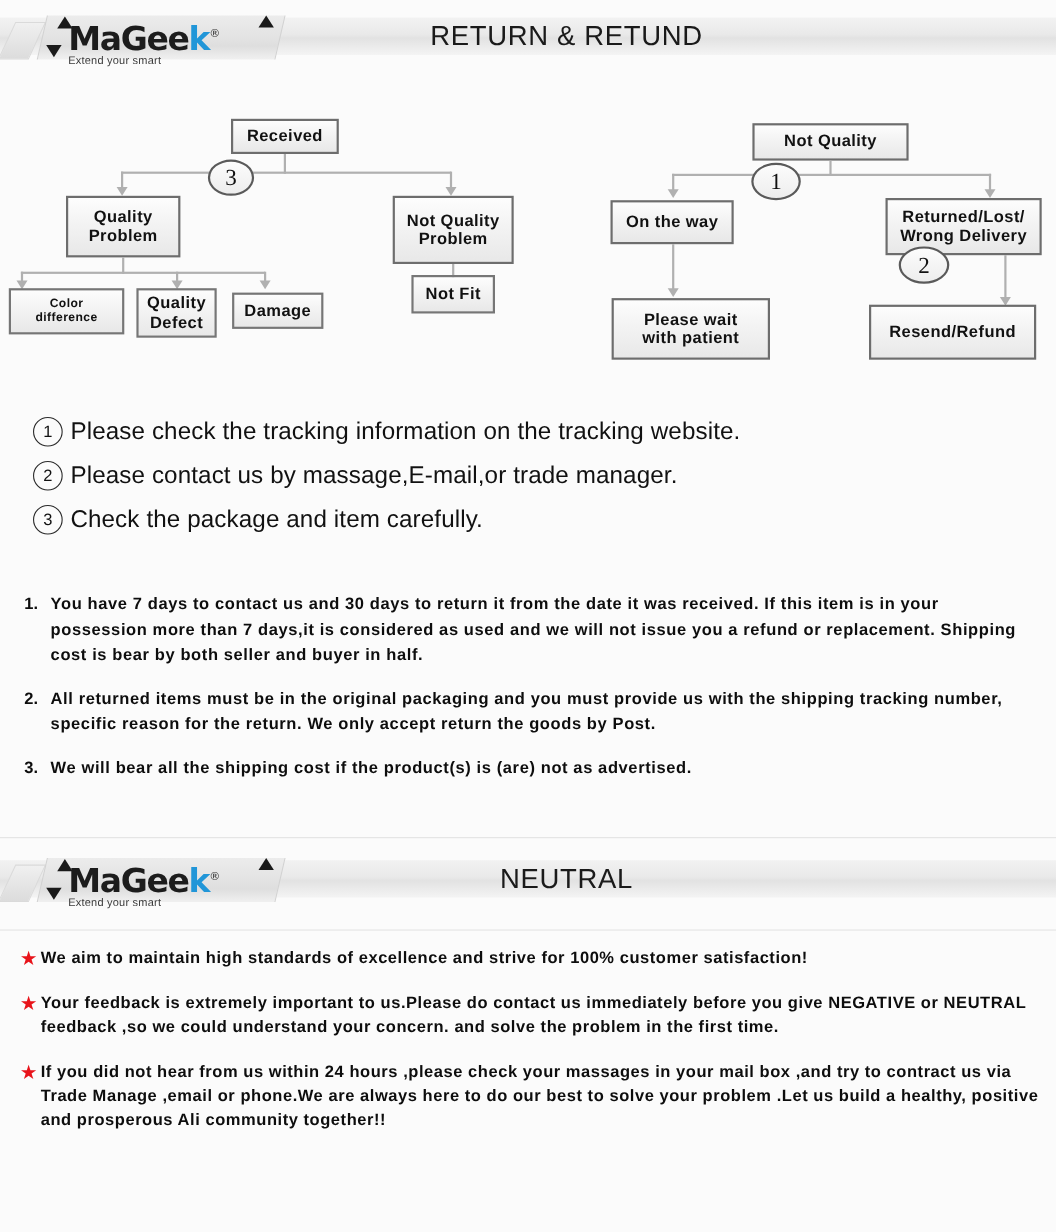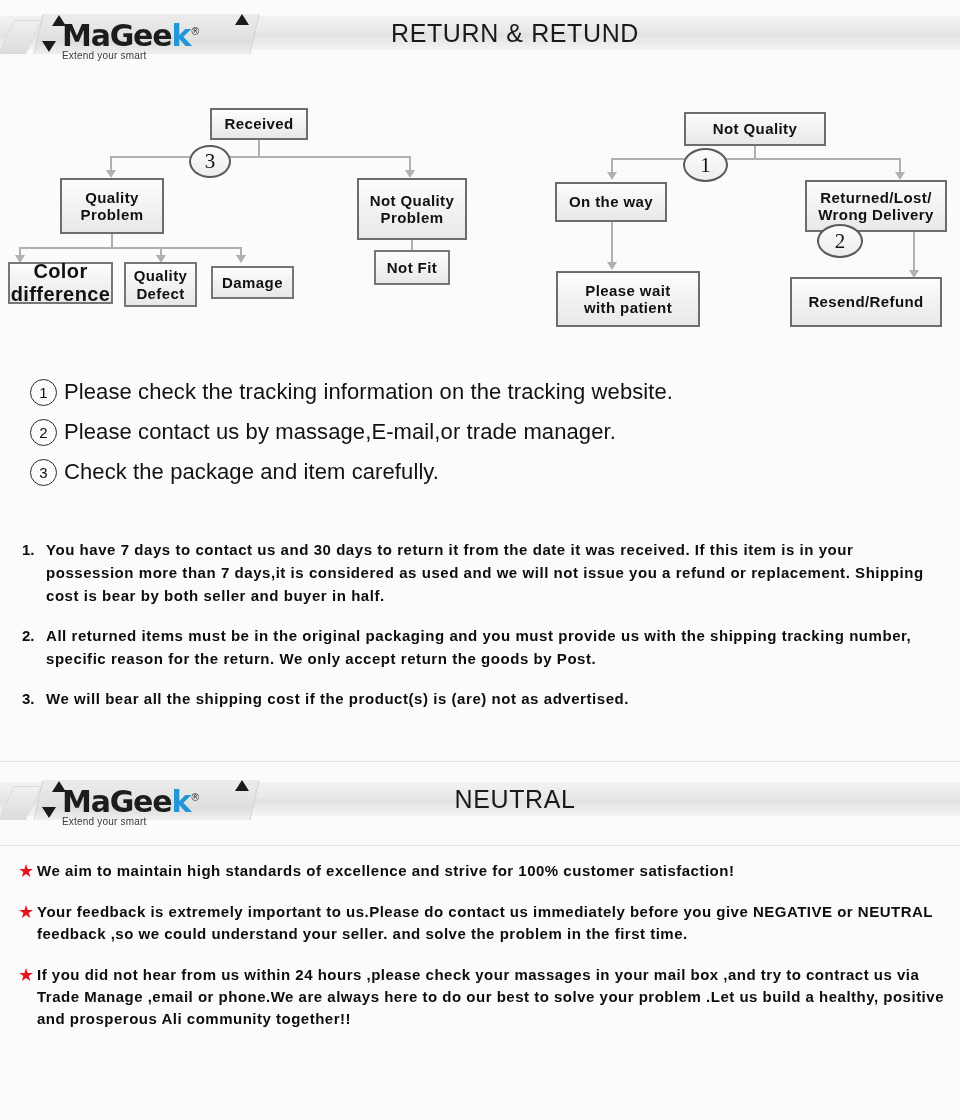--- a/index.html
+++ b/index.html
@@ -309,21 +309,21 @@
 
     <div class="ln ln-v" style="left:111px; top:144px; height:15px;"></div>
     <div class="ln ln-h" style="left:19px; top:157px; width:222px;"></div>
     <div class="ln ln-v" style="left:19px; top:157px; height:12px;"></div>
     <div class="ln ln-v" style="left:160px; top:157px; height:12px;"></div>
     <div class="ln ln-v" style="left:240px; top:157px; height:12px;"></div>
     <div class="arrow-d" style="left:15px; top:165px;"></div>
     <div class="arrow-d" style="left:156px; top:165px;"></div>
     <div class="arrow-d" style="left:236px; top:165px;"></div>
 
-    <div class="node thin" style="left:8px; top:172px; width:105px; height:42px; font-size:20px; white-space:pre-line;">Color
+    <div class="node thin" style="left:8px; top:172px; width:105px; height:42px; font-size:11px; white-space:pre-line;">Color
 difference</div>
     <div class="node thin" style="left:124px; top:172px; width:73px; height:45px; font-size:15px; white-space:pre-line;">Quality
 Defect</div>
     <div class="node thin" style="left:211px; top:176px; width:83px; height:33px; font-size:15px;">Damage</div>
 
     <div class="ln ln-v" style="left:411px; top:150px; height:21px;"></div>
     <div class="arrow-d" style="left:407px; top:166px;"></div>
     <div class="node thin" style="left:374px; top:160px; width:76px; height:35px; font-size:15px;">Not Fit</div>
 
     <div class="node" style="left:684px; top:22px; width:142px; height:34px; font-size:15px;">Not  Quality</div>
@@ -402,21 +402,21 @@
 
   <div class="rule" style="top:845px;"></div>
 
   <div class="fb">
     <div class="fb-item">
       <div class="fb-star">★</div>
       <div class="fb-txt">We aim to maintain high standards of excellence and strive  for 100% customer satisfaction!</div>
     </div>
     <div class="fb-item">
       <div class="fb-star">★</div>
-      <div class="fb-txt">Your feedback is extremely important to us.Please do contact us immediately before you give NEGATIVE or NEUTRAL feedback ,so  we could understand your seller. and solve the problem in the first time.</div>
+      <div class="fb-txt">Your feedback is extremely important to us.Please do contact us immediately before you give NEGATIVE or NEUTRAL feedback ,so  we could understand your concern. and solve the problem in the first time.</div>
     </div>
     <div class="fb-item">
       <div class="fb-star">★</div>
       <div class="fb-txt">If you did not hear from us within 24 hours ,please check your massages in your mail box ,and try to contract us via Trade Manage ,email or phone.We are always here to do our best to solve your problem .Let us build a healthy, positive and prosperous Ali community together!!</div>
     </div>
   </div>
 
 </div>
 
 </body></html>

